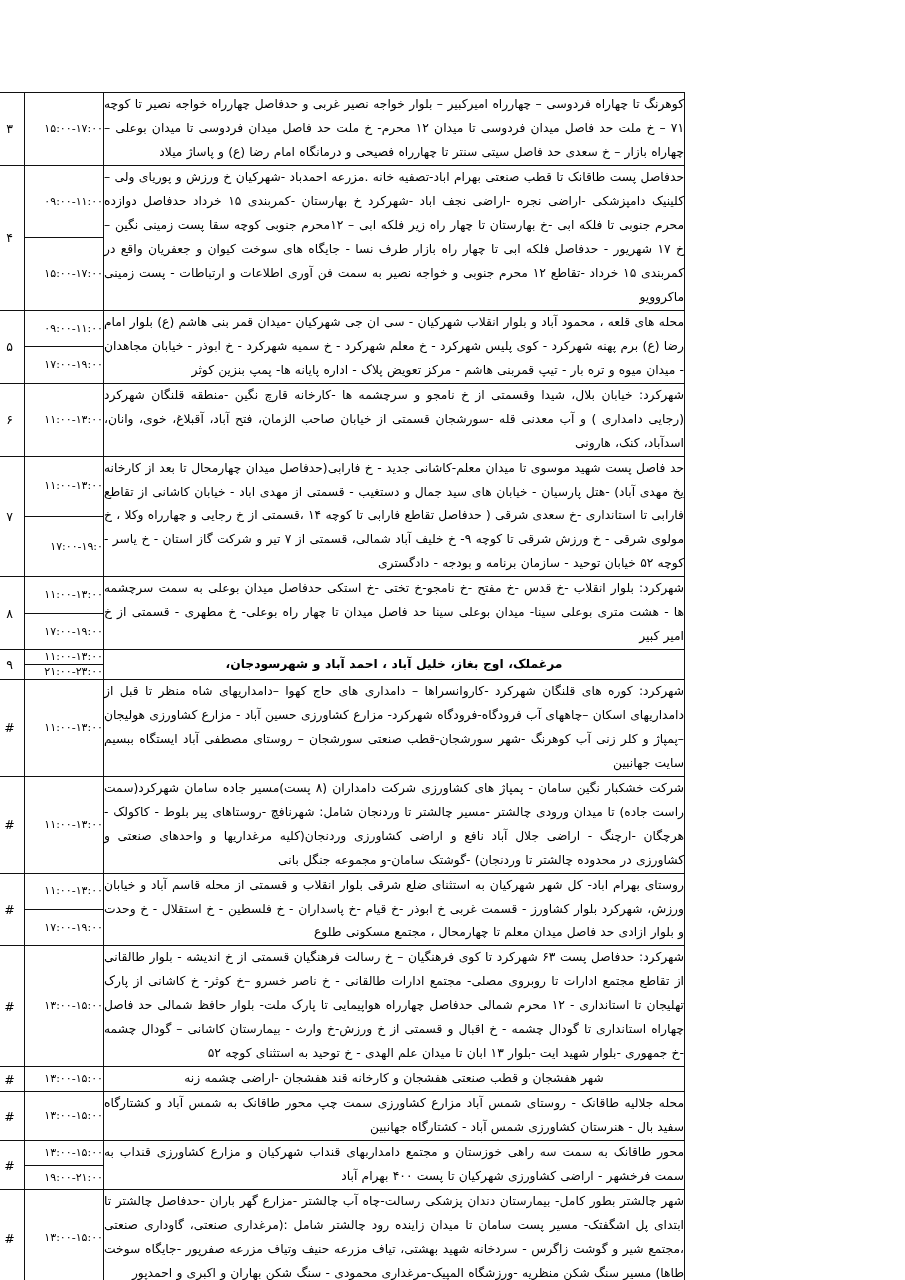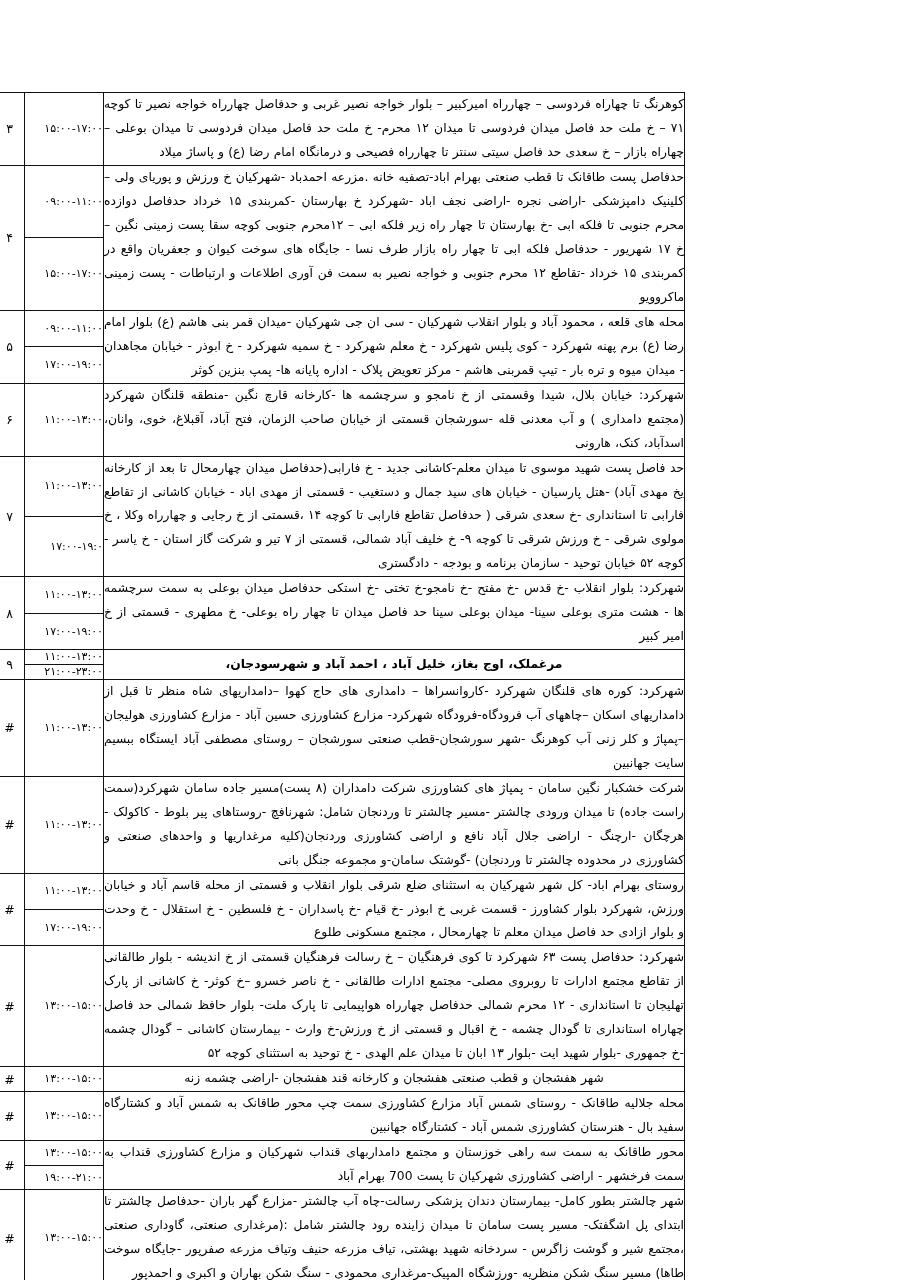--- a/index.html
+++ b/index.html
@@ -108,21 +108,21 @@
           </tr>
           <tr>
             <td class="area" rowspan="2">محله های  قلعه ، محمود آباد و بلوار انقلاب شهرکیان - سی ان جی شهرکیان -میدان قمر بنی هاشم (ع)  بلوار امام رضا (ع)  برم پهنه شهرکرد - کوی پلیس شهرکرد - خ معلم شهرکرد - خ سمیه شهرکرد - خ ابوذر  - خیابان مجاهدان - میدان میوه و تره بار  - تیپ قمربنی هاشم - مرکز تعویض پلاک - اداره پایانه ها- پمپ بنزین کوثر</td>
             <td class="time">۰۹:۰۰-۱۱:۰۰</td>
             <td class="num" rowspan="2">۵</td>
           </tr>
           <tr>
             <td class="time">۱۷:۰۰-۱۹:۰۰</td>
           </tr>
           <tr>
-            <td class="area" rowspan="1">شهرکرد:  خیابان بلال، شیدا وقسمتی از خ نامجو و سرچشمه ها -کارخانه قارچ نگین -منطقه قلنگان شهرکرد (مجتمع دامداری ) و آب معدنی قله  -سورشجان قسمتی از خیابان صاحب الزمان، فتح آباد، آقبلاغ، خوی، وانان، اسدآباد، کنک، هارونی</td>
+            <td class="area" rowspan="1">شهرکرد:  خیابان بلال، شیدا وقسمتی از خ نامجو و سرچشمه ها -کارخانه قارچ نگین -منطقه قلنگان شهرکرد (رجایی دامداری ) و آب معدنی قله  -سورشجان قسمتی از خیابان صاحب الزمان، فتح آباد، آقبلاغ، خوی، وانان، اسدآباد، کنک، هارونی</td>
             <td class="time">۱۱:۰۰-۱۳:۰۰</td>
             <td class="num" rowspan="1">۶</td>
           </tr>
           <tr>
             <td class="area" rowspan="2">حد فاصل پست شهید موسوی تا میدان معلم-کاشانی جدید - خ فارابی(حدفاصل میدان چهارمحال تا بعد از کارخانه یخ مهدی آباد) -هتل پارسیان - خیابان های سید جمال و دستغیب - قسمتی از مهدی اباد - خیابان کاشانی از  تقاطع فارابی تا استانداری -خ سعدی شرقی ( حدفاصل تقاطع فارابی تا کوچه ۱۴ ،قسمتی از خ رجایی و چهارراه وکلا ، خ مولوی شرقی - خ ورزش شرقی تا کوچه ۹- خ خلیف آباد شمالی، قسمتی از ۷ تیر و شرکت گاز استان - خ یاسر - کوچه ۵۲ خیابان توحید - سازمان برنامه و بودجه - دادگستری</td>
             <td class="time">۱۱:۰۰-۱۳:۰۰</td>
             <td class="num" rowspan="2">۷</td>
           </tr>
           <tr>
             <td class="time">۱۷:۰۰-۱۹:۰</td>
@@ -170,21 +170,21 @@
             <td class="area centerline" rowspan="1">شهر هفشجان و قطب صنعتی هفشجان و کارخانه قند هفشجان -اراضی چشمه زنه</td>
             <td class="time">۱۳:۰۰-۱۵:۰۰</td>
             <td class="num" rowspan="1">#</td>
           </tr>
           <tr>
             <td class="area" rowspan="1">محله جلالیه طاقانک  - روستای شمس آباد مزارع کشاورزی سمت چپ  محور طاقانک به شمس آباد و کشتارگاه سفید بال - هنرستان کشاورزی شمس آباد  - کشتارگاه جهانبین</td>
             <td class="time">۱۳:۰۰-۱۵:۰۰</td>
             <td class="num" rowspan="1">#</td>
           </tr>
           <tr>
-            <td class="area" rowspan="2">محور طاقانک به سمت سه راهی خوزستان و مجتمع دامداربهای قنداب شهرکیان و مزارع کشاورزی قنداب به سمت فرخشهر - اراضی کشاورزی شهرکیان تا پست 700 بهرام آباد</td>
+            <td class="area" rowspan="2">محور طاقانک به سمت سه راهی خوزستان و مجتمع دامداربهای قنداب شهرکیان و مزارع کشاورزی قنداب به سمت فرخشهر - اراضی کشاورزی شهرکیان تا پست ۴۰۰ بهرام آباد</td>
             <td class="time">۱۳:۰۰-۱۵:۰۰</td>
             <td class="num" rowspan="2">#</td>
           </tr>
           <tr>
             <td class="time">۱۹:۰۰-۲۱:۰۰</td>
           </tr>
           <tr>
             <td class="area" rowspan="1">شهر چالشتر بطور کامل- بیمارستان دندان پزشکی رسالت-چاه آب چالشتر -مزارع گهر باران -حدفاصل چالشتر تا ابتدای پل اشگفتک- مسیر پست سامان تا میدان زاینده رود چالشتر شامل :(مرغداری صنعتی، گاوداری صنعتی ،مجتمع شیر و گوشت زاگرس - سردخانه شهید بهشتی، تیاف مزرعه حنیف وتیاف مزرعه صفرپور -جایگاه سوخت طاها)  مسیر سنگ شکن منظریه -ورزشگاه المپیک-مرغداری محمودی - سنگ شکن بهاران و اکبری و احمدپور</td>
             <td class="time">۱۳:۰۰-۱۵:۰۰</td>
             <td class="num" rowspan="1">#</td>

